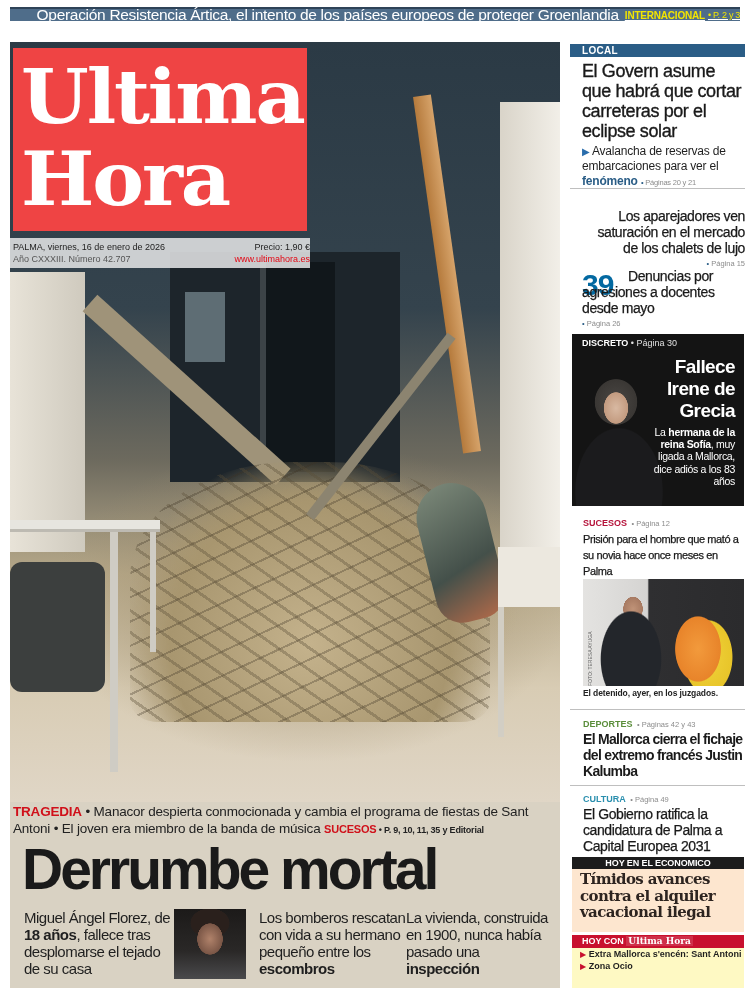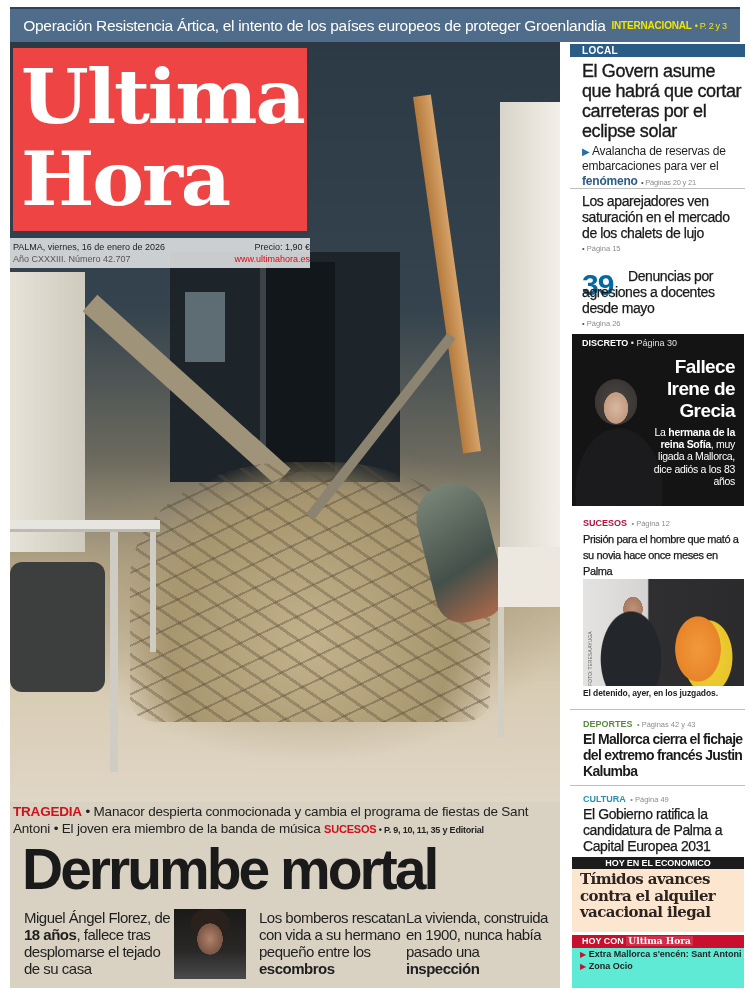--- a/index.html
+++ b/index.html
@@ -3,24 +3,25 @@
 <meta charset="utf-8">
 <style>
   * { box-sizing: border-box; margin: 0; padding: 0; }
   html, body { width: 750px; height: 991px; background: #ffffff; overflow: hidden; }
   body { font-family: "Liberation Sans", "DejaVu Sans", sans-serif; position: relative; }
 
   .page { position: absolute; left: 0; top: 0; width: 750px; height: 991px; background: #fff; }
 
   
   .top-banner {
-    position: absolute; left: 10px; top: 7px; width: 730px; height: 35px;
-    background: #4f6d8a; color: #fff; display: flex; align-items: center; justify-content: center;
+    position: absolute; left: 10px; top: 7px; width: 730px; height: 14px;
+    background: #4f6d8a; color: #fff; display: flex; align-items: center; justify-content: flex-end;
     font-size: 15.5px; letter-spacing: -0.3px; white-space: nowrap;
     border-top: 2px solid #2e4358;
+    text-decoration: underline;
   }
   .top-banner .sec { color: #f2e500; font-weight: bold; font-size: 10px; margin-left: 6px; letter-spacing: -0.2px; }
   .top-banner .pg { color: #f2e500; font-size: 9px; margin-left: 3px; }
 
   
   .hero {
     position: absolute; left: 10px; top: 42px; width: 550px; height: 946px;
     overflow: hidden; background: #d9d2c3;
   }
   .photo {
@@ -137,21 +138,21 @@
       linear-gradient(90deg, #e4e3e1 0%, #d5d4d2 40%, #2f2f31 41%, #2b2b2d 100%);
   }
   .photo-cap { font-size: 8.5px; color: #222; font-weight: bold; letter-spacing: -0.1px; }
   .vert-credit { position: absolute; left: 587px; top: 686px; transform: rotate(-90deg); transform-origin: left top; font-size: 5px; color: #666; white-space: nowrap; }
 
   .eco { position: absolute; left: 572px; top: 857px; width: 172px; height: 75px; background: #fde6cf; }
   .eco .bar { background: #1c1c1c; color: #fff; font-size: 9px; font-weight: bold; text-align: center; height: 12px; line-height: 12px; letter-spacing: -0.1px; }
   .eco .txt { padding: 2px 0 0 8px; font-family: "DejaVu Serif", "Liberation Serif", serif; font-weight: bold; font-size: 15px; line-height: 16.5px; color: #2d2420; letter-spacing: -0.6px; }
   .hoycon { position: absolute; left: 572px; top: 935px; width: 172px; height: 13px; background: #c8102e; color: #fff; font-size: 9px; font-weight: bold; padding-left: 10px; line-height: 13px; }
   .hoycon .brand { font-family: "DejaVu Serif", serif; font-weight: bold; background: #ffffff22; padding: 0 2px; }
-  .extras { position: absolute; left: 572px; top: 948px; width: 172px; height: 40px; background: #5eead4; padding: 1px 0 0 8px; font-size: 9px; line-height: 11.5px; font-weight: bold; color: #1f1f1f; }
+  .extras { position: absolute; left: 572px; top: 948px; width: 172px; height: 40px; background: #fef9c3; padding: 1px 0 0 8px; font-size: 9px; line-height: 11.5px; font-weight: bold; color: #1f1f1f; }
   .extras .arrow { color: #c8102e; font-size: 8px; }
 </style>
 </head>
 <body>
 
 <div class="page">
 
   <div class="top-banner">
     <span>Operación Resistencia Ártica, el intento de los países europeos de proteger Groenlandia</span>
     <span class="sec">INTERNACIONAL</span>
@@ -209,21 +210,21 @@
   <div class="rbox" style="top:44px;">
     <div class="label-bar">LOCAL</div>
     <div class="r-head" style="padding:4px 0 0 12px;">El Govern asume que habrá que cortar carreteras por el eclipse solar</div>
     <div class="r-sub" style="padding:3px 0 0 12px;">
       <span class="arrow">▶</span><span> Avalancha de reservas de embarcaciones para ver el </span><b>fenómeno</b>
       <span class="pgref"><span class="dot">•</span> <span>Páginas 20 y 21</span></span>
     </div>
   </div>
   <div class="sep" style="top:188px;"></div>
 
-  <div class="rbox" style="top:193px; padding-left:12px;">
+  <div class="rbox" style="top:208px; padding-left:12px;text-align:right;">
     <div class="r-mid">Los aparejadores ven saturación en el mercado de los chalets de lujo</div>
     <div class="pgref" style="margin-top:3px;"><span class="dot">•</span> <span>Página 15</span></div>
   </div>
 
   <div class="rbox" style="top:268px; padding-left:12px; height:62px;">
     <div style="position:relative; height:46px;">
       <div class="big39" style="left:0; top:2px;">39</div>
       <div class="r-mid" style="position:absolute; left:0; top:0; text-indent:46px;">Denuncias por agresiones a docentes desde mayo</div>
     </div>
     <div class="pgref" style="margin-top:5px;"><span class="dot">•</span> <span>Página 26</span></div>

